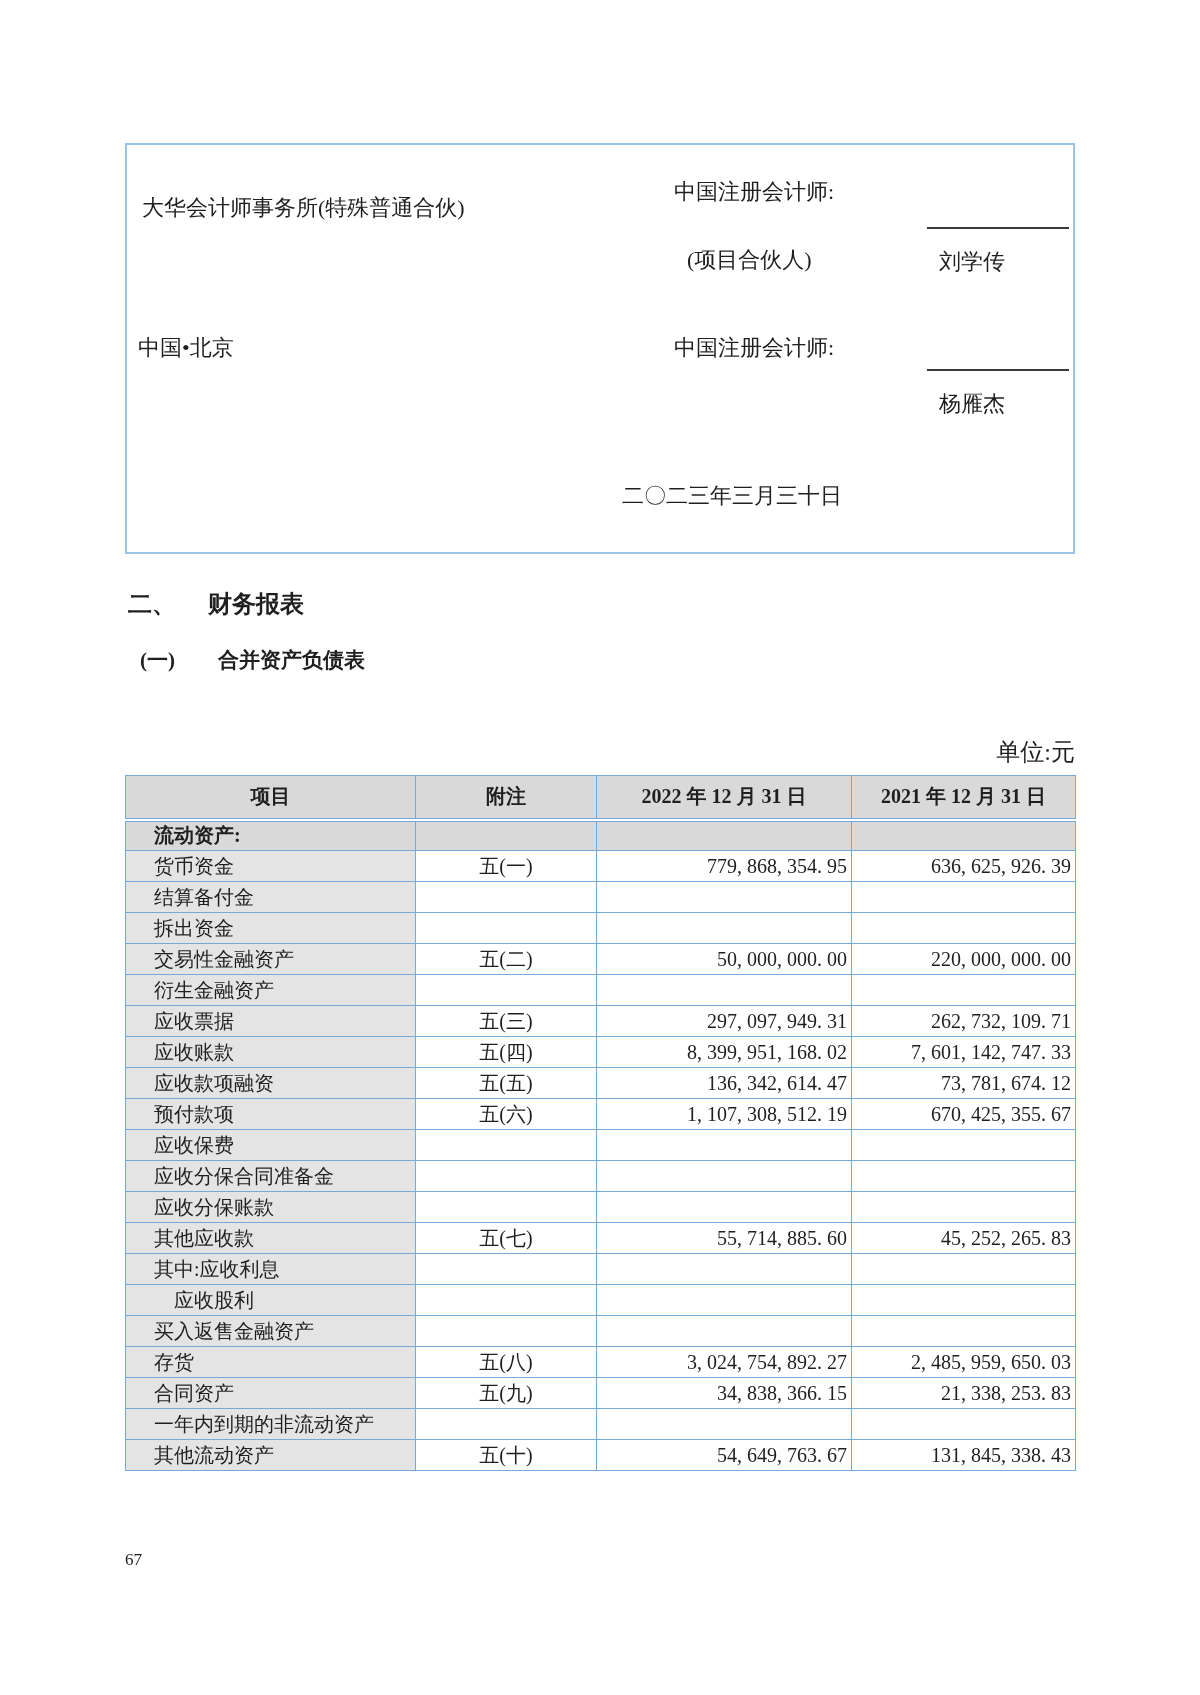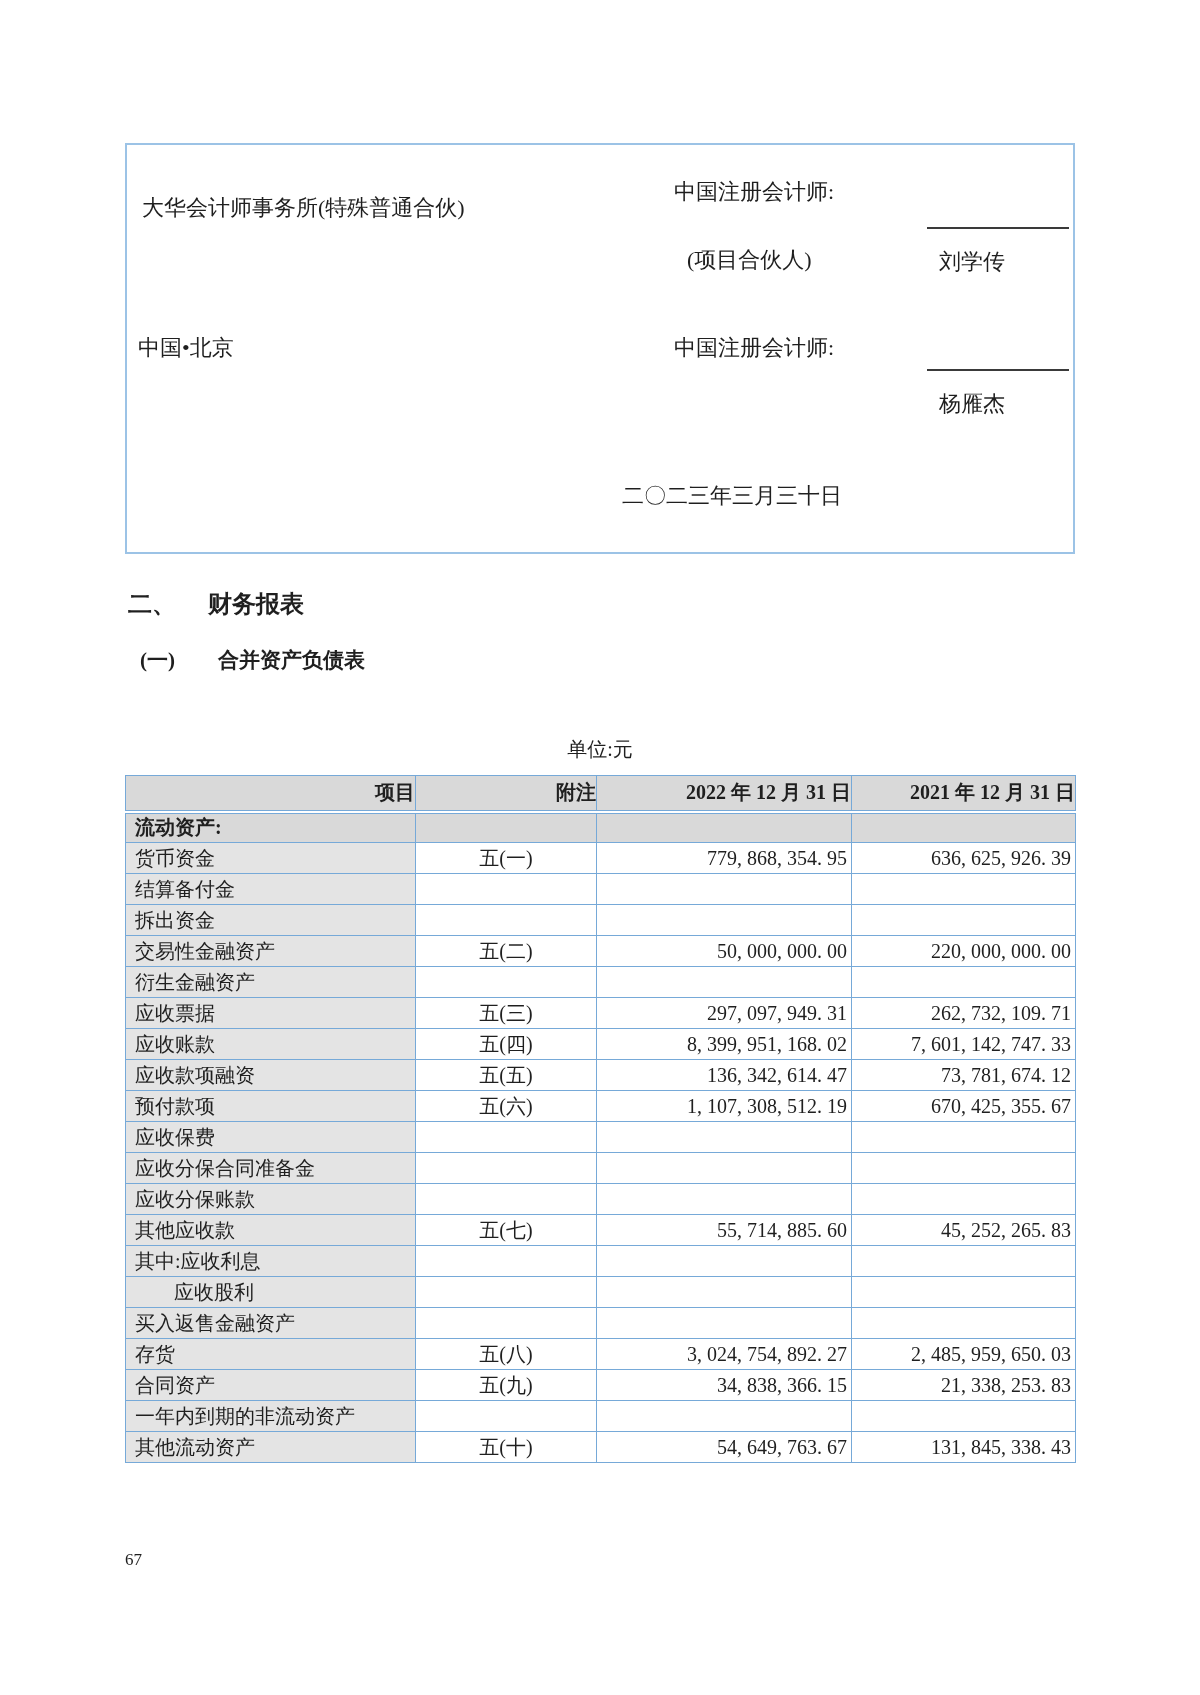--- a/index.html
+++ b/index.html
@@ -28,42 +28,42 @@
     font-size:24px; font-weight:bold; white-space:nowrap;
   }
   .h-section .num { display:inline-block; width:80px; }
   .h-sub {
     position:absolute; left:128px; top:646px;
     font-size:21px; font-weight:bold; white-space:nowrap;margin-left:12px;
   }
   .h-sub .num { display:inline-block; width:78px; }
   .unit-line {
     position:absolute; left:125px; top:736px; width:950px;
-    text-align:center; font-size:20px;
+    text-align:right; font-size:24px;
   }
 
   
   table.bs {
     position:absolute; left:125px; top:775px; width:950px;
     border-collapse:collapse; table-layout:fixed;
     font-size:20px;
   }
   .bs col.c1 { width:290px; }
   .bs col.c2 { width:181px; }
   .bs col.c3 { width:255px; }
   .bs col.c4 { width:224px; }
   .bs th, .bs td {
     border:1px solid #76a9d8; overflow:hidden; white-space:nowrap;
   }
   .bs th {
-    height:36px; background:#d9d9d9; font-weight:bold;
-    text-align:right; border-bottom:4px double #76a9d8;
+    height:44px; background:#d9d9d9; font-weight:bold;
+    text-align:center; border-bottom:4px double #76a9d8;
   }
   .bs td { height:31px; background:#ffffff; }
-  .bs td.c-item { background:#e4e4e4; text-align:left; padding-left:9px; }
+  .bs td.c-item { background:#e4e4e4; text-align:left; padding-left:28px; }
   .bs td.c-item.indent { padding-left:48px; }
   .bs td.c-note { text-align:center; }
   .bs td.c-val { text-align:right; padding-right:4px; }
   .bs tr.section-row td { background:#d9d9d9; font-weight:bold; }
 
   .page-num {
     position:absolute; left:125px; top:1550px; width:950px;
     text-align:left; font-size:17px;
   }
 </style>

